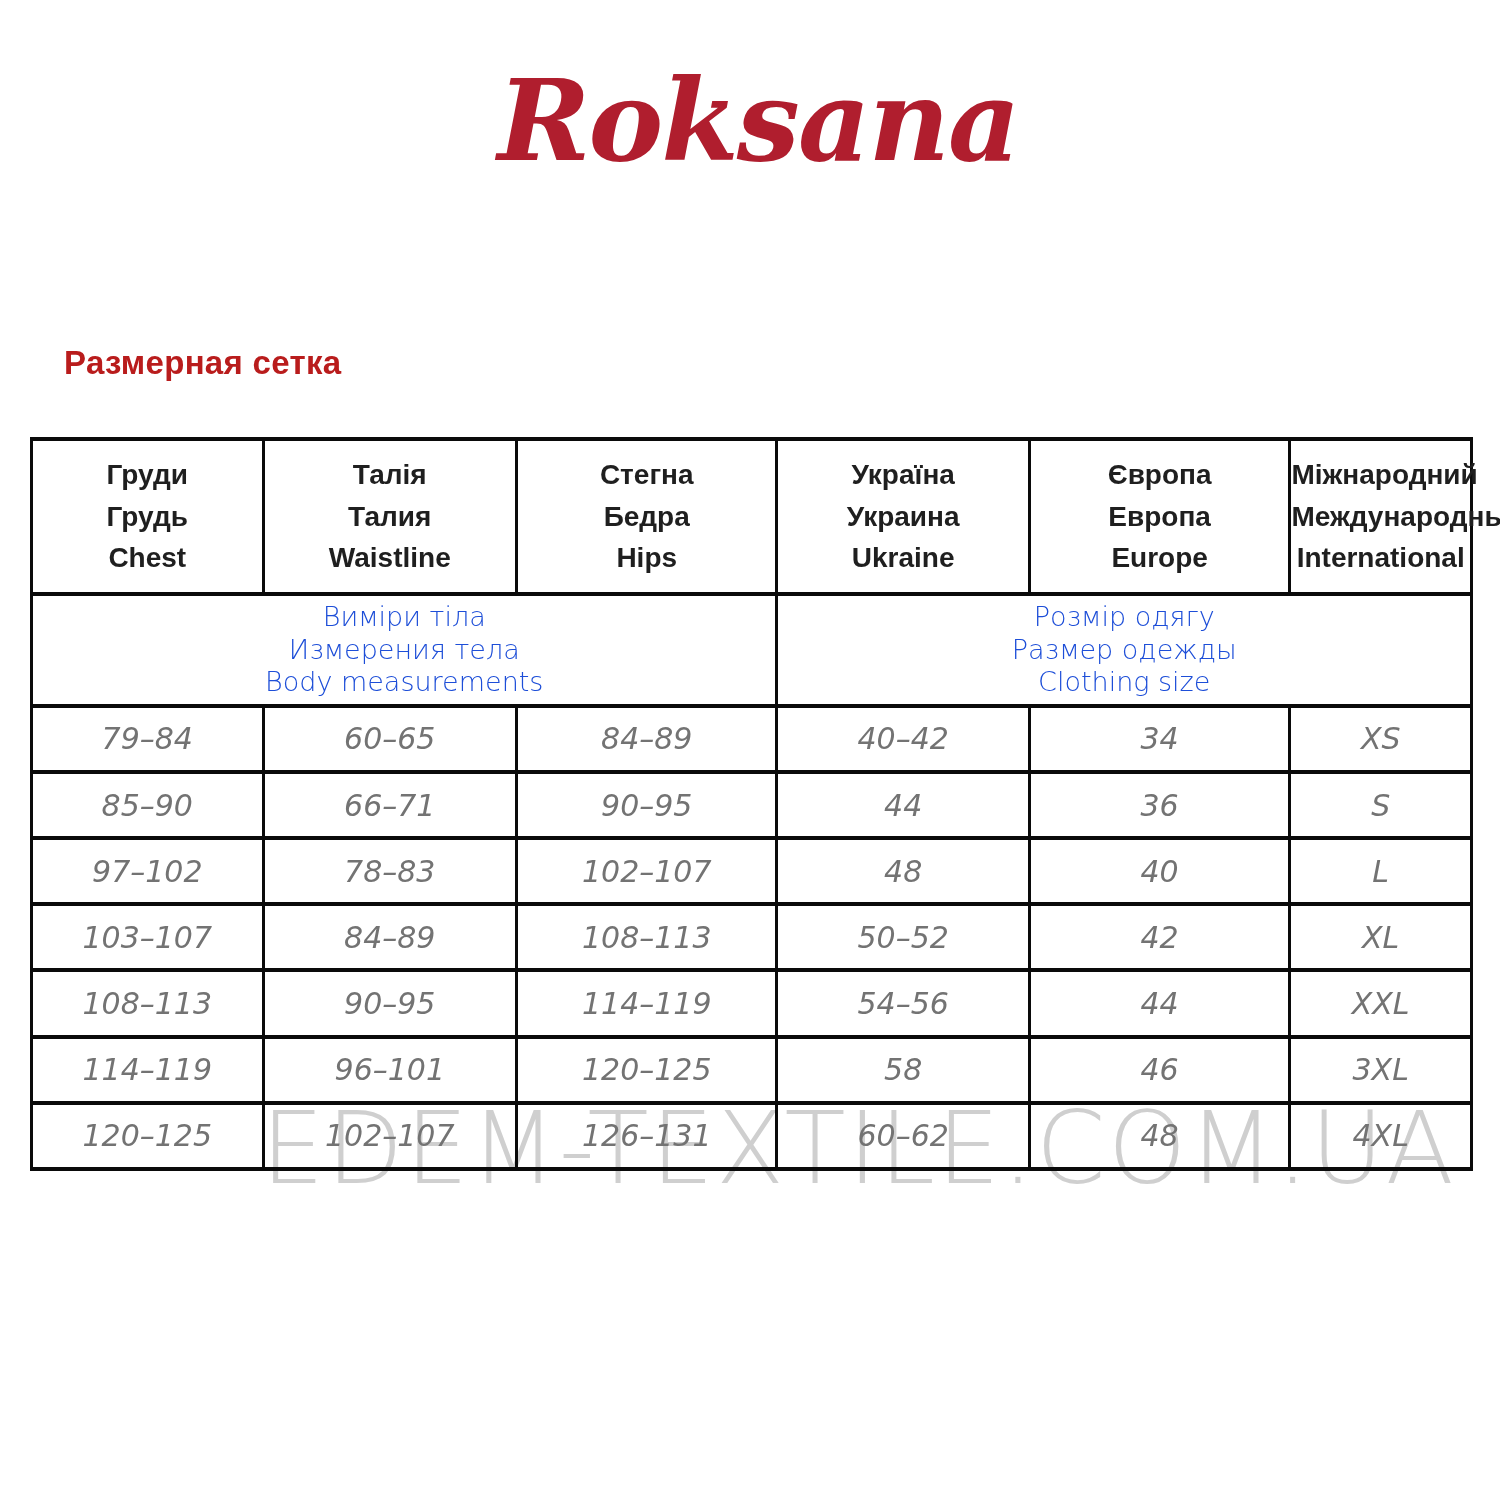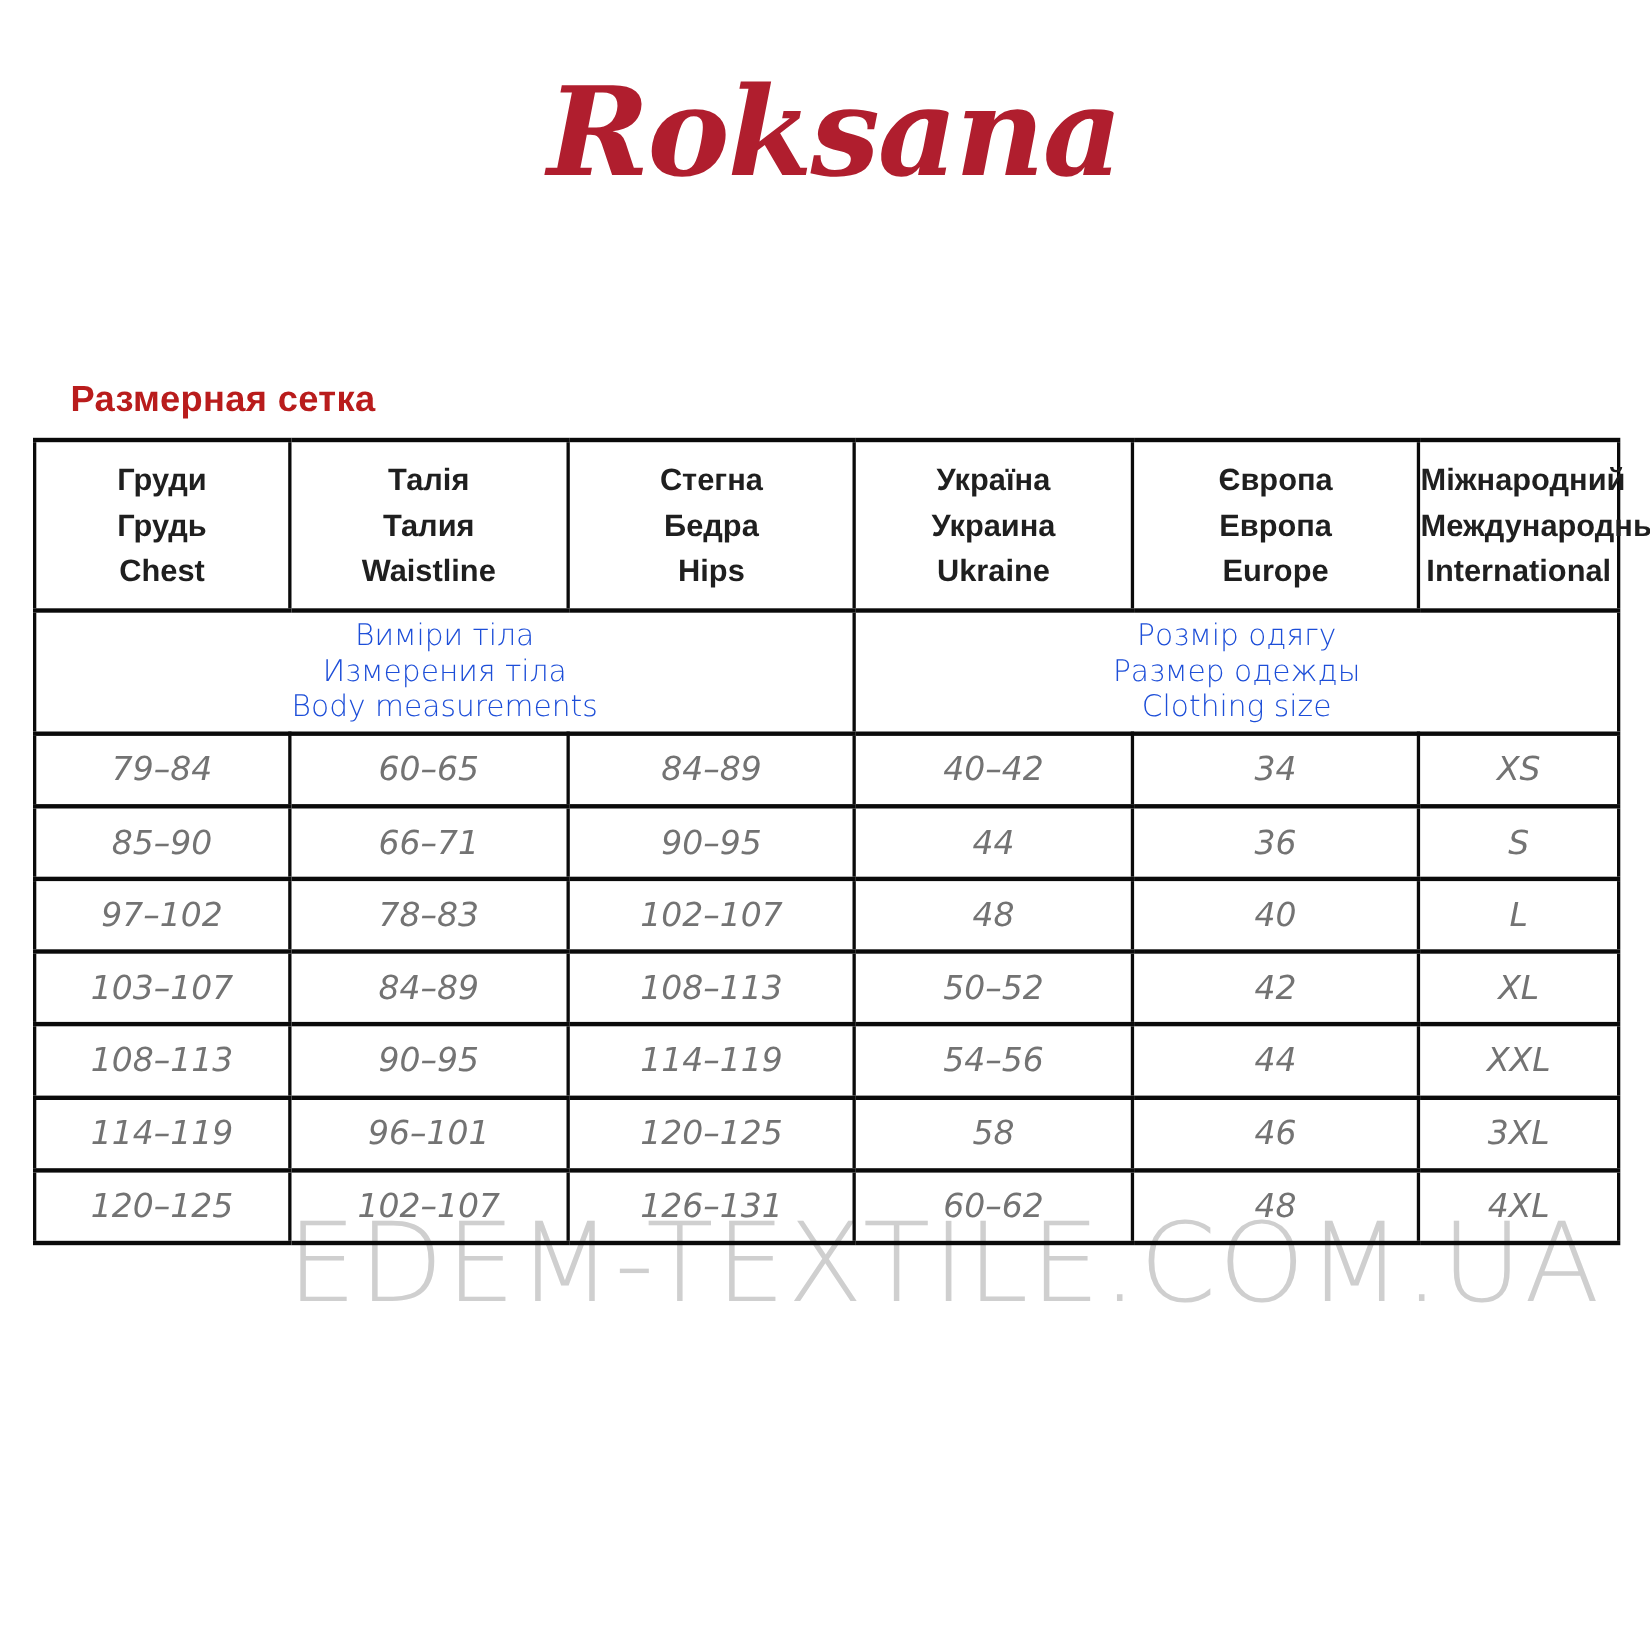--- a/index.html
+++ b/index.html
@@ -53,20 +53,21 @@
     white-space:nowrap;
     pointer-events:none;
   }
   table.size-chart{
     position:relative;
     z-index:1;
     width:1443px;height:734px;
     border-collapse:collapse;
     table-layout:fixed;
     background:transparent;
+    margin-top:39px;
   }
   table.size-chart td, table.size-chart th{
     border-left:3px solid #0a0a0a;
     border-right:3px solid #0a0a0a;
     border-top:4px solid #0a0a0a;
     border-bottom:4px solid #0a0a0a;
     text-align:center;
     vertical-align:middle;
     padding:0;
     background:transparent;
@@ -148,21 +149,21 @@
         <th>
           <div>Міжнародний</div>
           <div>Международный</div>
           <div>International</div>
         </th>
       </tr>
 
       <tr class="group-headers">
         <td colspan="3">
           <div>Виміри тіла</div>
-          <div>Измерения тіла</div>
+          <div>Измерения тела</div>
           <div>Body measurements</div>
         </td>
         <td colspan="3">
           <div>Розмір одягу</div>
           <div>Размер одежды</div>
           <div>Clothing size</div>
         </td>
       </tr>
 
       <tr class="data-row">

